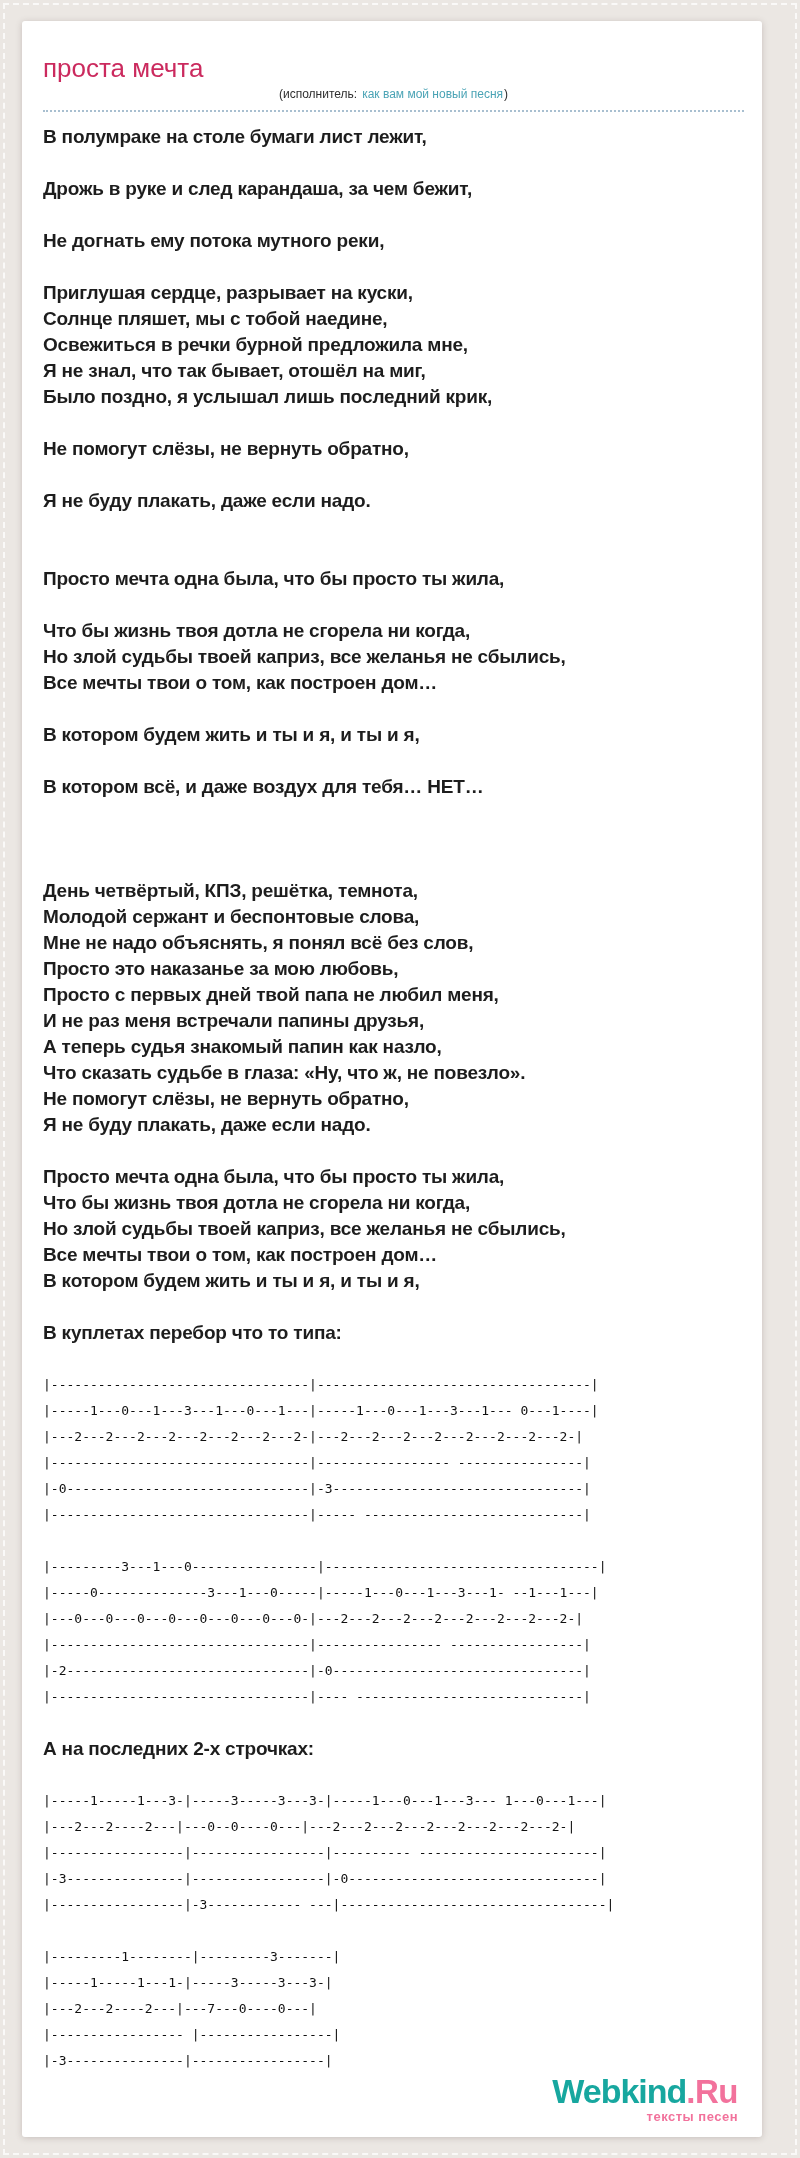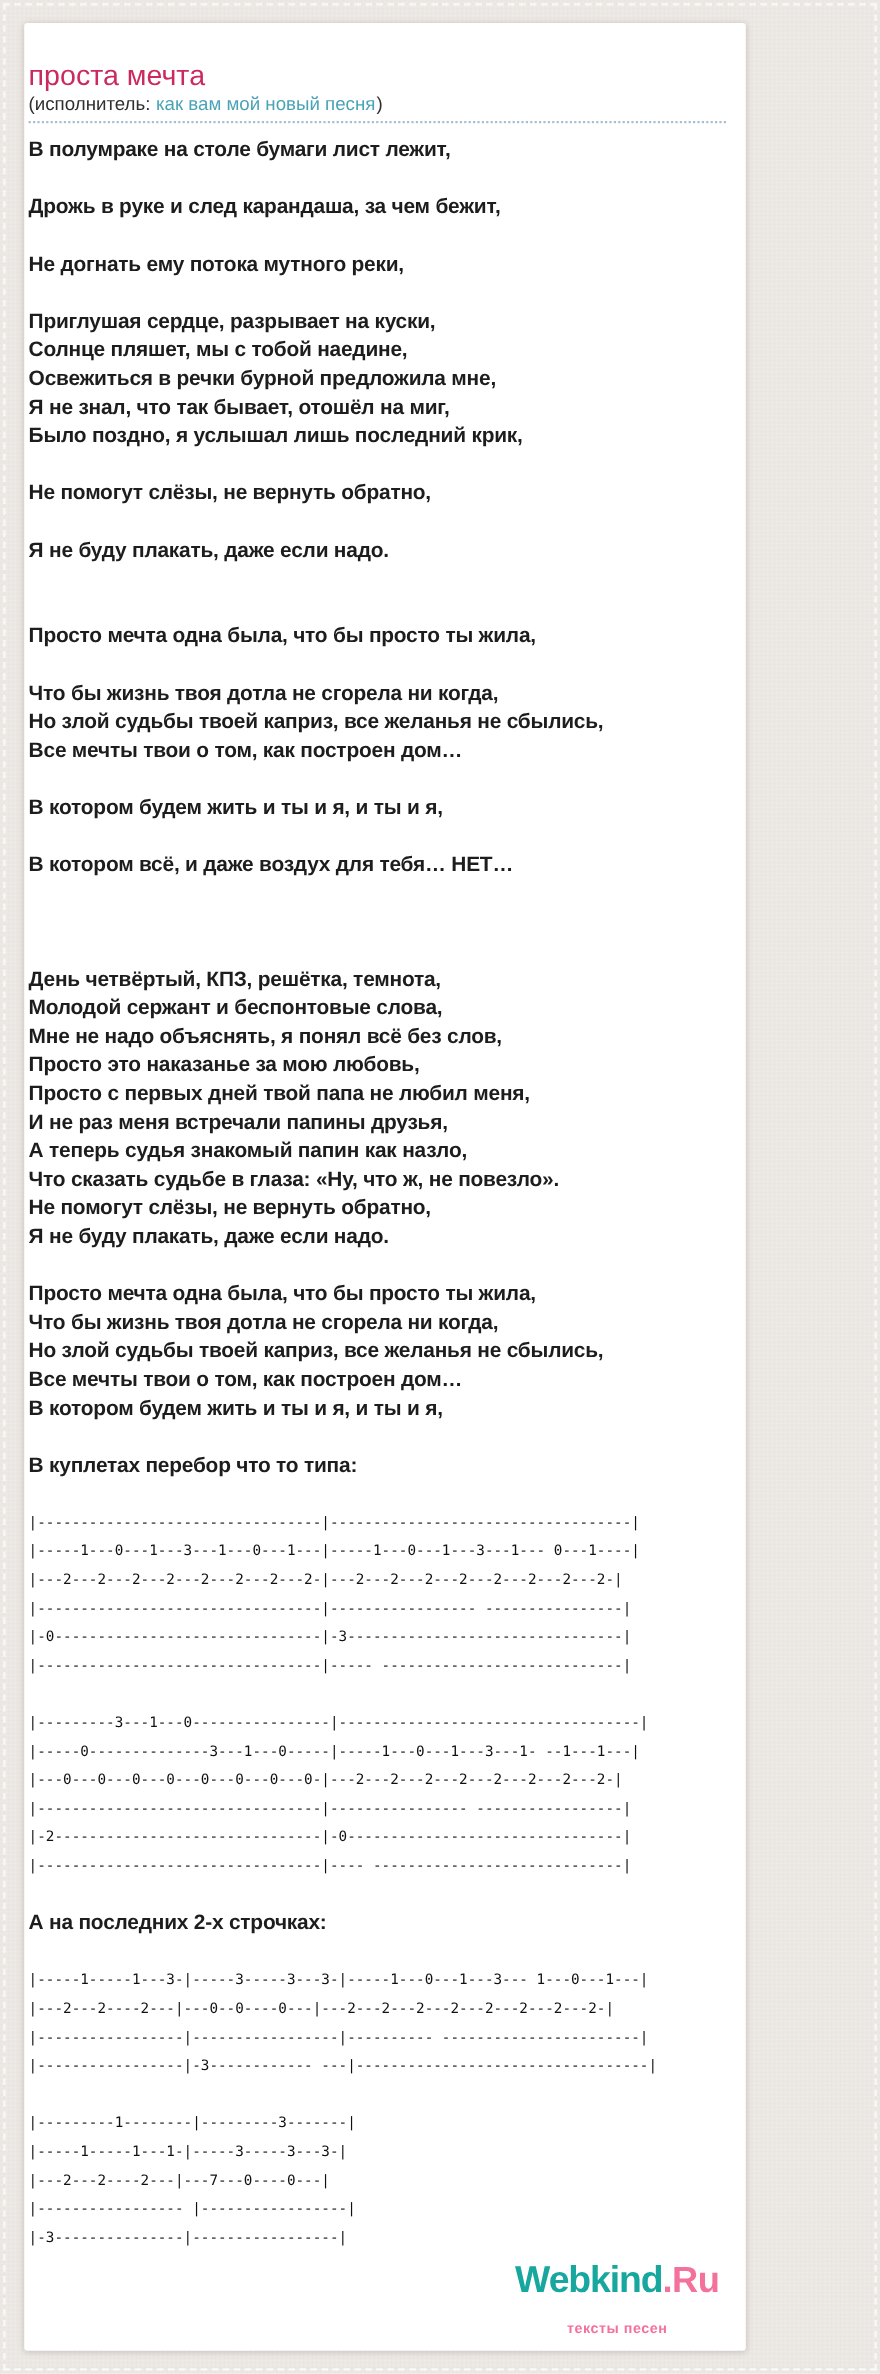--- a/index.html
+++ b/index.html
@@ -16,38 +16,39 @@
   }
   body::before{
     content:'';
     position:absolute;inset:3px;
     border:2px dashed rgba(255,255,255,.75);
     pointer-events:none;
   }
   .card{
     position:absolute;
     left:22px;top:21px;
-    width:656px;height:2116px;
+    width:740px;height:2116px;
     background:#ffffff;
     border-radius:3px;
     box-shadow:0 1px 6px rgba(90,70,70,.25);
     box-sizing:border-box;
-    padding:32px 18px 0 4px;
+    padding:32px 18px 0 21px;
   }
   h1.page-title{
     margin:0;
     font-size:26px;line-height:30px;
     font-weight:normal;
     color:var(--title,#cb2a5e);
     letter-spacing:0;
   }
   .performer{
     margin-top:1px;
-    font-size:17px;line-height:21px;
+    font-size:12px;line-height:21px;
     color:#2e2e2e;
+    text-align:center;
   }
   .performer-link{
     color:var(--link,#4aa3b5);
     text-decoration:none;
     margin:0 1px 0 5px;
     cursor:pointer;
   }
   .sep{
     margin-top:5px;
     height:0;
@@ -89,26 +90,25 @@
     letter-spacing:-1px;
     text-align:center;
   }
   .logo-suffix{
     font-size:33px;
     font-weight:bold;
     color:var(--logo-pink,#f2729c);
     letter-spacing:-0.5px;
   }
   .logo-tagline{
-    margin-top:20px;
+    margin-top:2px;
     font-size:13px;
     font-weight:bold;
     color:var(--logo-pink,#f2729c);
     letter-spacing:0.5px;
-    text-align:center;
   }
 </style>
 </head>
 <body>
 
 <div class="card">
 
   <h1 class="page-title">проста мечта</h1>
 
   <div class="performer">
@@ -178,20 +178,21 @@
       <div class="row tab-row">|---0---0---0---0---0---0---0---0-|---2---2---2---2---2---2---2---2-|</div>
       <div class="row tab-row">|---------------------------------|---------------- -----------------|</div>
       <div class="row tab-row">|-2-------------------------------|-0--------------------------------|</div>
       <div class="row tab-row">|---------------------------------|---- -----------------------------|</div>
       <div class="row blank-row">&nbsp;</div>
       <div class="row label-row">А на последних 2-х строчках:</div>
       <div class="row blank-row">&nbsp;</div>
       <div class="row tab-row">|-----1-----1---3-|-----3-----3---3-|-----1---0---1---3--- 1---0---1---|</div>
       <div class="row tab-row">|---2---2----2---|---0--0----0---|---2---2---2---2---2---2---2---2-|</div>
       <div class="row tab-row">|-----------------|-----------------|---------- -----------------------|</div>
+      <div class="row tab-row">|-3---------------|-----------------|-0--------------------------------|</div>
       <div class="row tab-row">|-----------------|-3------------ ---|----------------------------------|</div>
       <div class="row blank-row">&nbsp;</div>
       <div class="row tab-row">|---------1--------|---------3-------|</div>
       <div class="row tab-row">|-----1-----1---1-|-----3-----3---3-|</div>
       <div class="row tab-row">|---2---2----2---|---7---0----0---|</div>
       <div class="row tab-row">|----------------- |-----------------|</div>
       <div class="row tab-row">|-3---------------|-----------------|</div>
     </div>
 
   <div class="logo">

